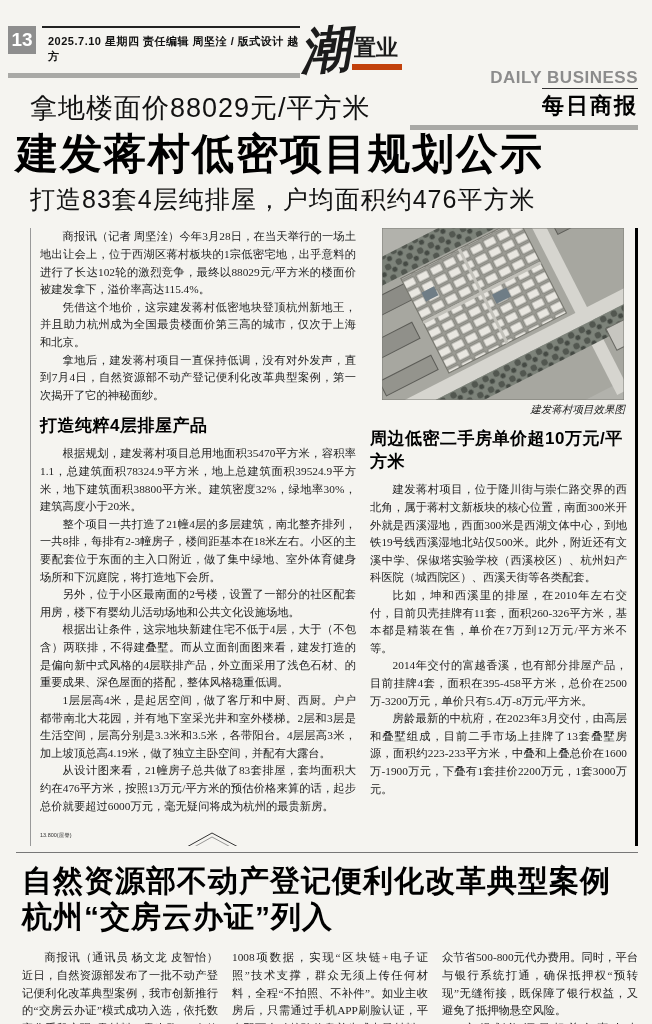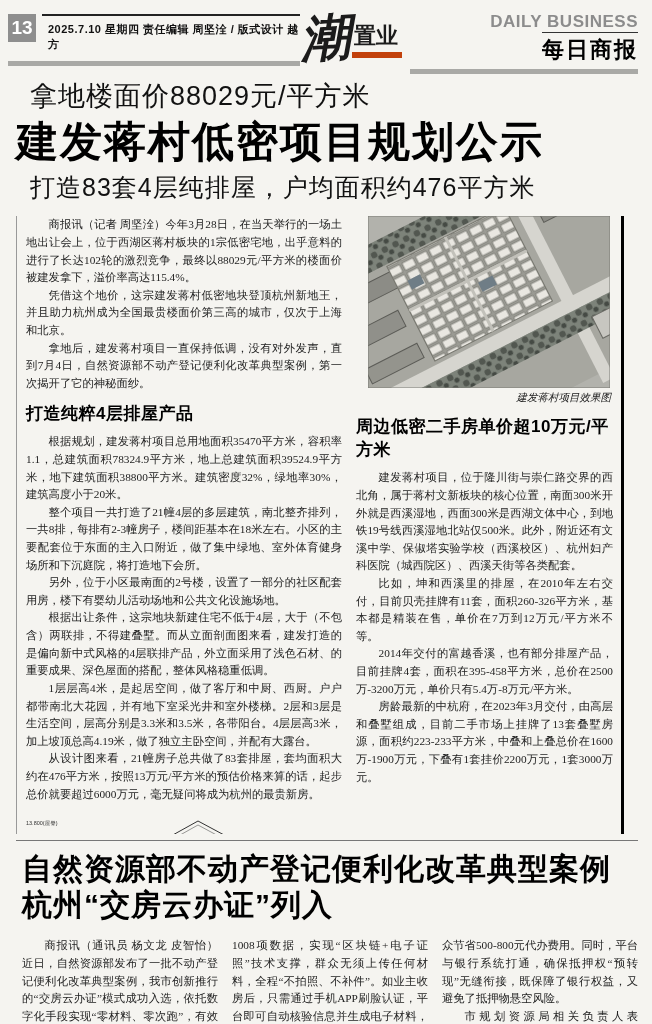--- a/index.html
+++ b/index.html
@@ -2,21 +2,21 @@
 <html><head>
 <meta charset="utf-8">
 <style>
   * { margin:0; padding:0; box-sizing:border-box; }
   html,body { width:652px; }
   body{
     width:652px; height:1024px; overflow:hidden;
     background:#f5f4f0; color:#1b1b1b;
     font-family:"Liberation Serif","DejaVu Serif",serif;
   }
-  .page{ width:652px; height:1024px; position:relative; padding:12px 14px 0 8px; }
+  .page{ width:652px; height:1024px; position:relative; padding:24px 14px 0 8px; }
 
   
   .hdr{ position:relative; height:52px; }
   .hdr-left{ position:absolute; left:0; top:2px; width:292px; }
   .hdr-left .topline{ border-top:2px solid #222; margin-left:34px; }
   .pageno{
     position:absolute; left:0; top:0; width:28px; height:28px; background:#8e8e8e;
     color:#fff; font-family:"Liberation Sans",sans-serif; font-weight:bold;
     font-size:19px; display:flex; align-items:center; justify-content:center;
   }
@@ -33,21 +33,21 @@
     font-size:50px; line-height:52px; display:inline-block; transform:rotate(-4deg);
   }
   .logo-sub{
     display:inline-block; vertical-align:12px; margin-left:2px;
     font-family:Liberation Serif, serif; font-weight:900; font-size:22px;
     border-bottom:6px solid #c2410c; padding:0 4px 1px 2px;
   }
   .hdr-right{ position:absolute; right:0; top:0; width:228px; text-align:right; }
   .mast-en{
     font-family:"Liberation Sans",sans-serif; font-weight:900; font-size:17px;
-    color:#8c8c8c; letter-spacing:.5px;
+    color:#8c8c8c; letter-spacing:.5px;margin-top:44px;
   }
   .mast-cn{
     font-family:"DejaVu Serif",serif; font-weight:900; font-size:22px; color:#000;
     letter-spacing:2px; border-top:1.5px solid #333; display:inline-block; padding-top:2px;
   }
   .hdr-right .botline{ border-top:5px solid #a9a9a6; margin-top:4px; }
 
   
   .kicker{
     margin:14px 0 0 22px; font-family:"Liberation Sans",sans-serif;
@@ -56,21 +56,21 @@
   .headline{
     margin:4px 0 0 8px; font-family:"Liberation Sans",sans-serif; font-weight:900;
     font-size:42px; letter-spacing:2px; color:#000; line-height:1.15;
   }
   .subhead{
     margin:5px 0 0 22px; font-family:"Liberation Sans",sans-serif;
     font-size:25px; letter-spacing:1px; color:#111;
   }
 
   
-  .cols{ display:flex; margin:12px 0 0 8px; gap:14px; height:618px; overflow:hidden; }
+  .cols{ display:flex; margin:12px 0 0 22px; gap:14px; height:618px; overflow:hidden; }
   .col-l{ width:326px; border-left:1px solid #999; padding-left:9px; overflow:hidden; }
   .col-r{ width:268px; border-right:3px solid #000000; padding-right:8px; overflow:hidden; }
   p.body{
     font-size:11.3px; line-height:1.56; text-align:justify; text-indent:2em; color:#222;
   }
   .sec-head{
     font-family:"Liberation Sans",sans-serif; font-weight:900; font-size:17px;
     margin:10px 0 8px 0; color:#000; letter-spacing:.5px;
   }
   .photo{ width:242px; height:172px; margin-left:12px; background:#b5b5b0; display:block; }

